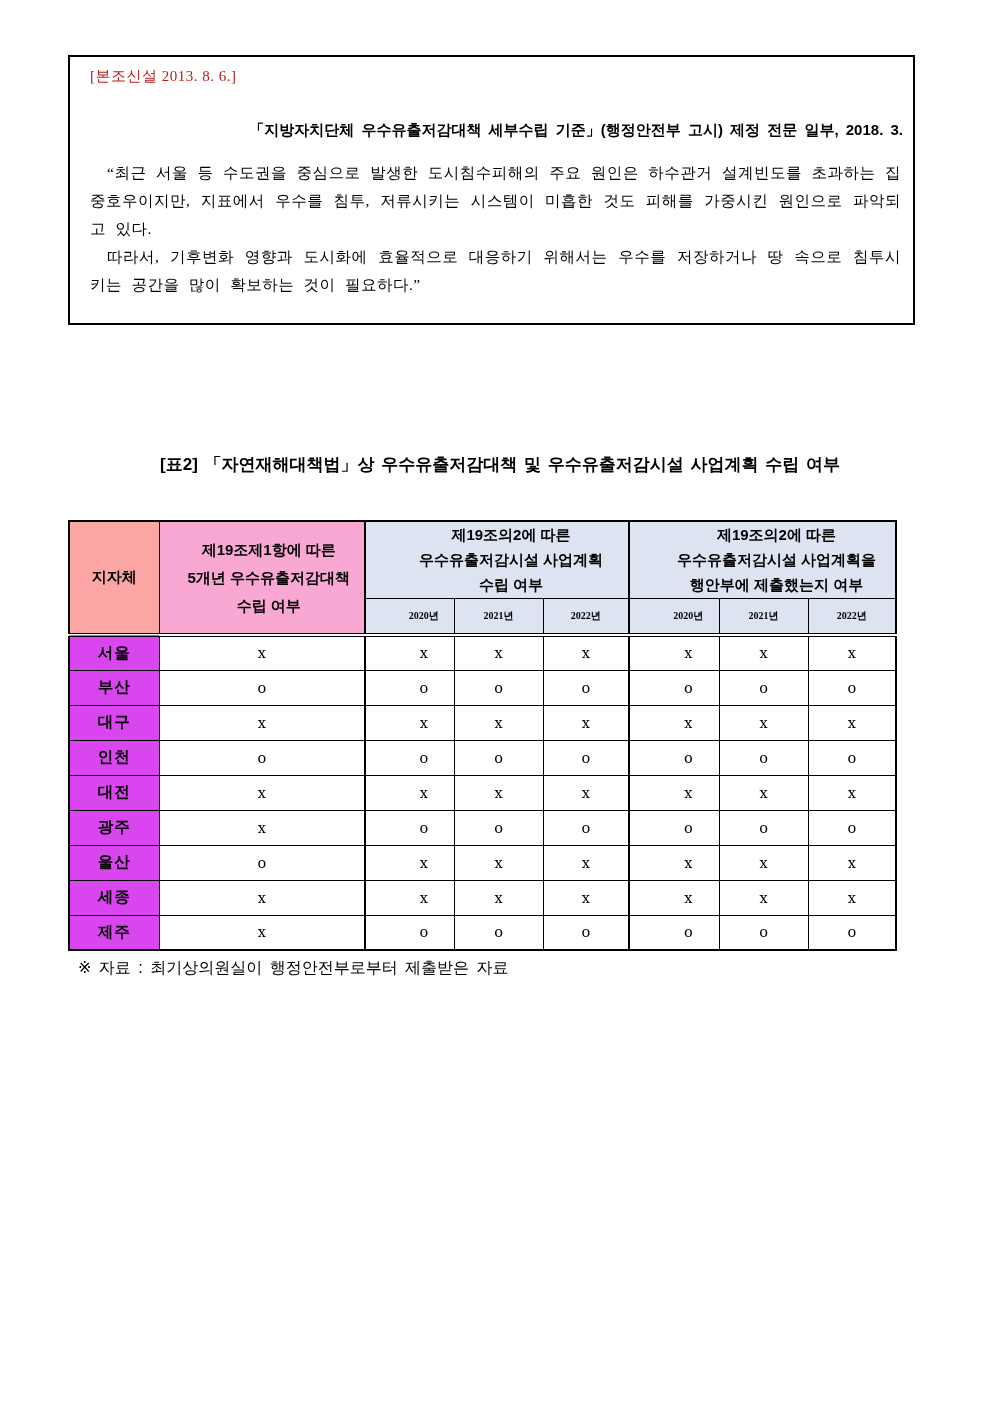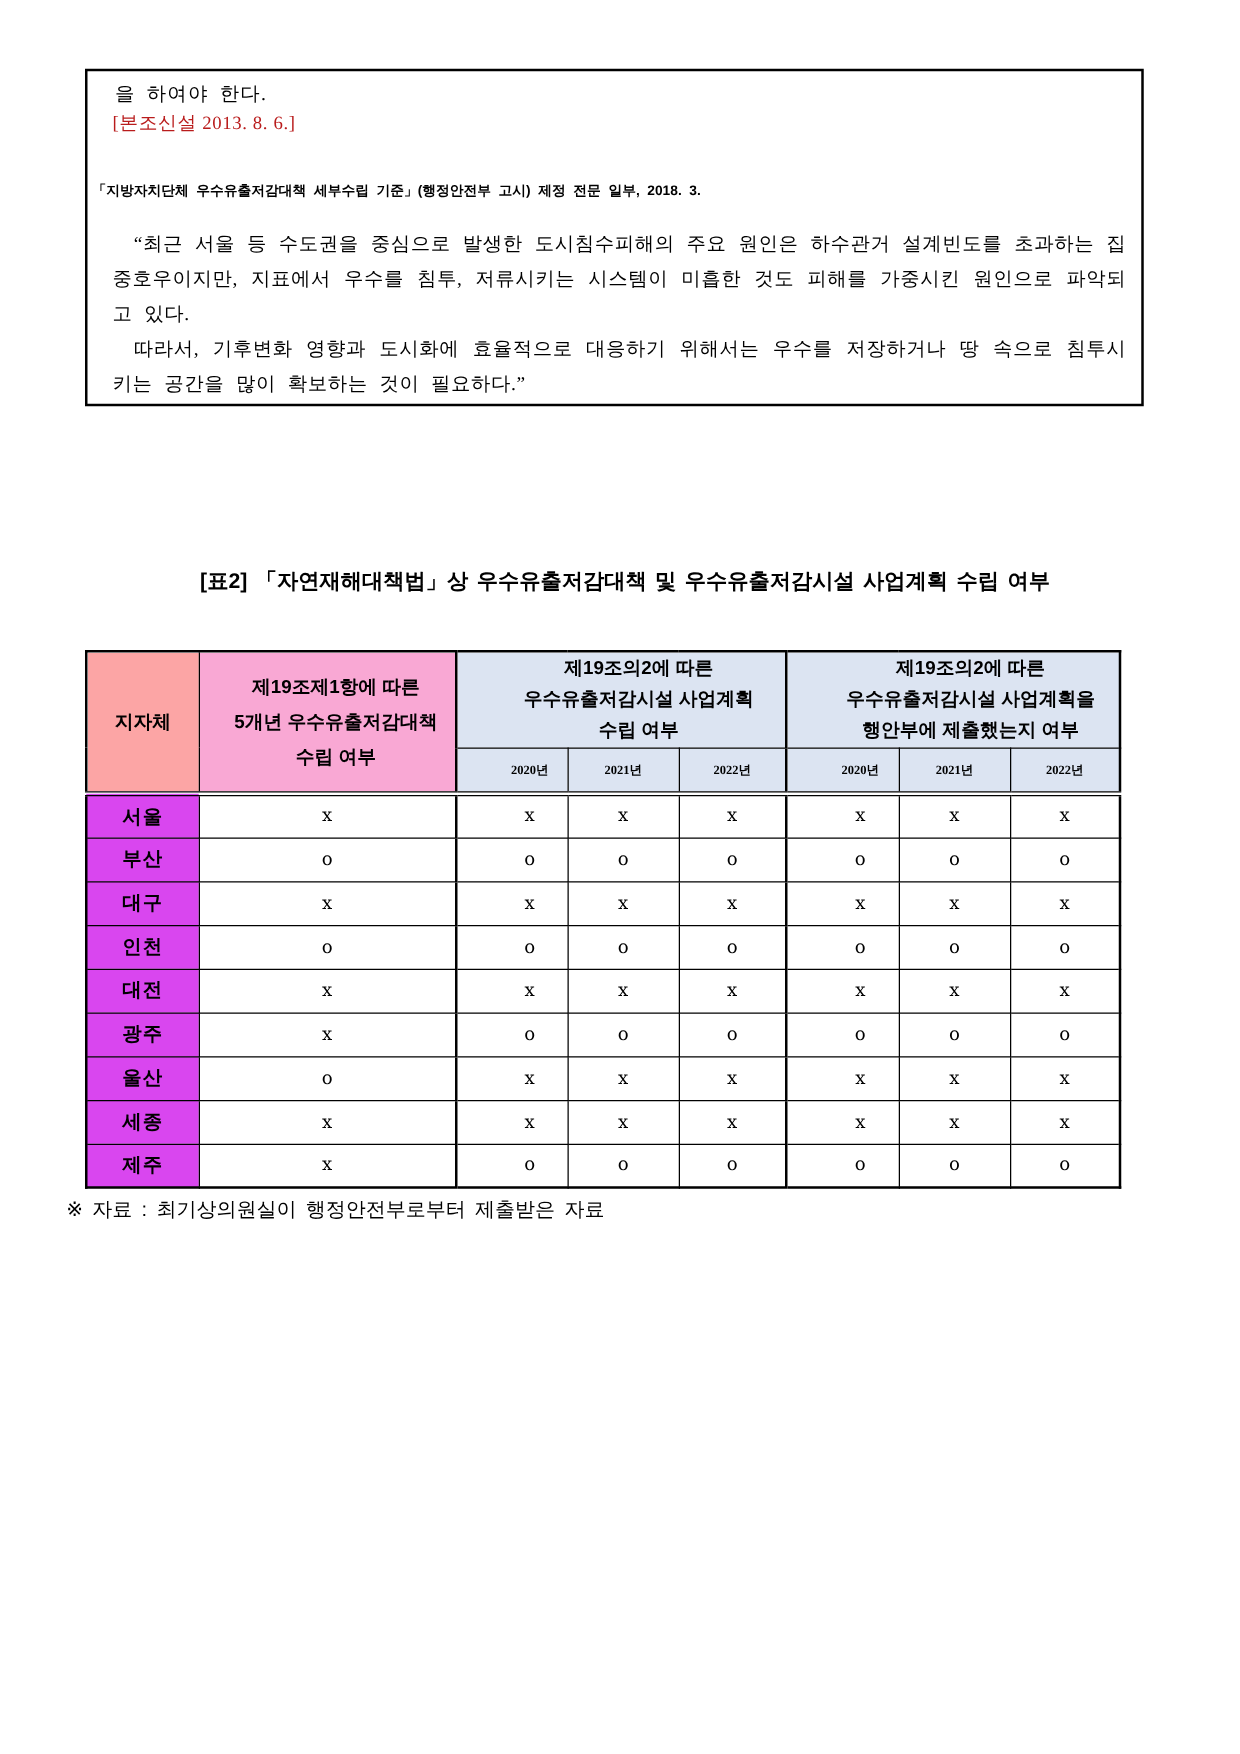--- a/index.html
+++ b/index.html
@@ -28,22 +28,23 @@
   }
   .doc-annotation {
     margin-left: 16px;
     font-size: 15px; line-height: 24px;
     letter-spacing: 0.5px;
   }
   .doc-heading {
     margin-top: 31px;
     font-family: "Liberation Sans", "DejaVu Sans", sans-serif;
     font-weight: bold;
-    font-size: 11px; line-height: 22px;
+    font-size: 15px; line-height: 22px;
     word-spacing: 3px;
+    text-align: right;
   }
   .doc-quote {
     margin: 18px 2px 0 16px;
     text-align: justify;
   }
   .doc-quote p {
     font-size: 15.5px; line-height: 28px;
     text-indent: 1.1em;
     word-spacing: 5px;
     letter-spacing: 0.5px;
@@ -101,31 +102,30 @@
     letter-spacing: 1px;
   }
   .gov-table tbody td {
     font-family: "DejaVu Serif", "Liberation Serif", serif;
     font-size: 14.5px;
   }
 
   
   .footnote {
     position: absolute;
-    left: 53px; top: 958px;
+    left: 78px; top: 958px;
     font-family: "Liberation Sans", "DejaVu Sans", sans-serif;
     font-size: 16px;
     word-spacing: 3px;
   }
 </style>
 </head>
 <body>
 
 <div class="doc-box">
-  <div class="doc-line-1">을 하여야 한다.</div>
   <div class="doc-annotation" style="color: #b91c1c;">[본조신설 2013. 8. 6.]</div>
   <div class="doc-heading">「지방자치단체 우수유출저감대책 세부수립 기준」(행정안전부 고시) 제정 전문 일부, 2018. 3.</div>
   <div class="doc-quote">
     <p>“최근 서울 등 수도권을 중심으로 발생한 도시침수피해의 주요 원인은 하수관거 설계빈도를 초과하는 집중호우이지만, 지표에서 우수를 침투, 저류시키는 시스템이 미흡한 것도 피해를 가중시킨 원인으로 파악되고 있다.</p>
     <p>따라서, 기후변화 영향과 도시화에 효율적으로 대응하기 위해서는 우수를 저장하거나 땅 속으로 침투시키는 공간을 많이 확보하는 것이 필요하다.”</p>
   </div>
 </div>
 
 <div class="table-title">[표2] 「자연재해대책법」상 우수유출저감대책 및 우수유출저감시설 사업계획 수립 여부</div>
 

